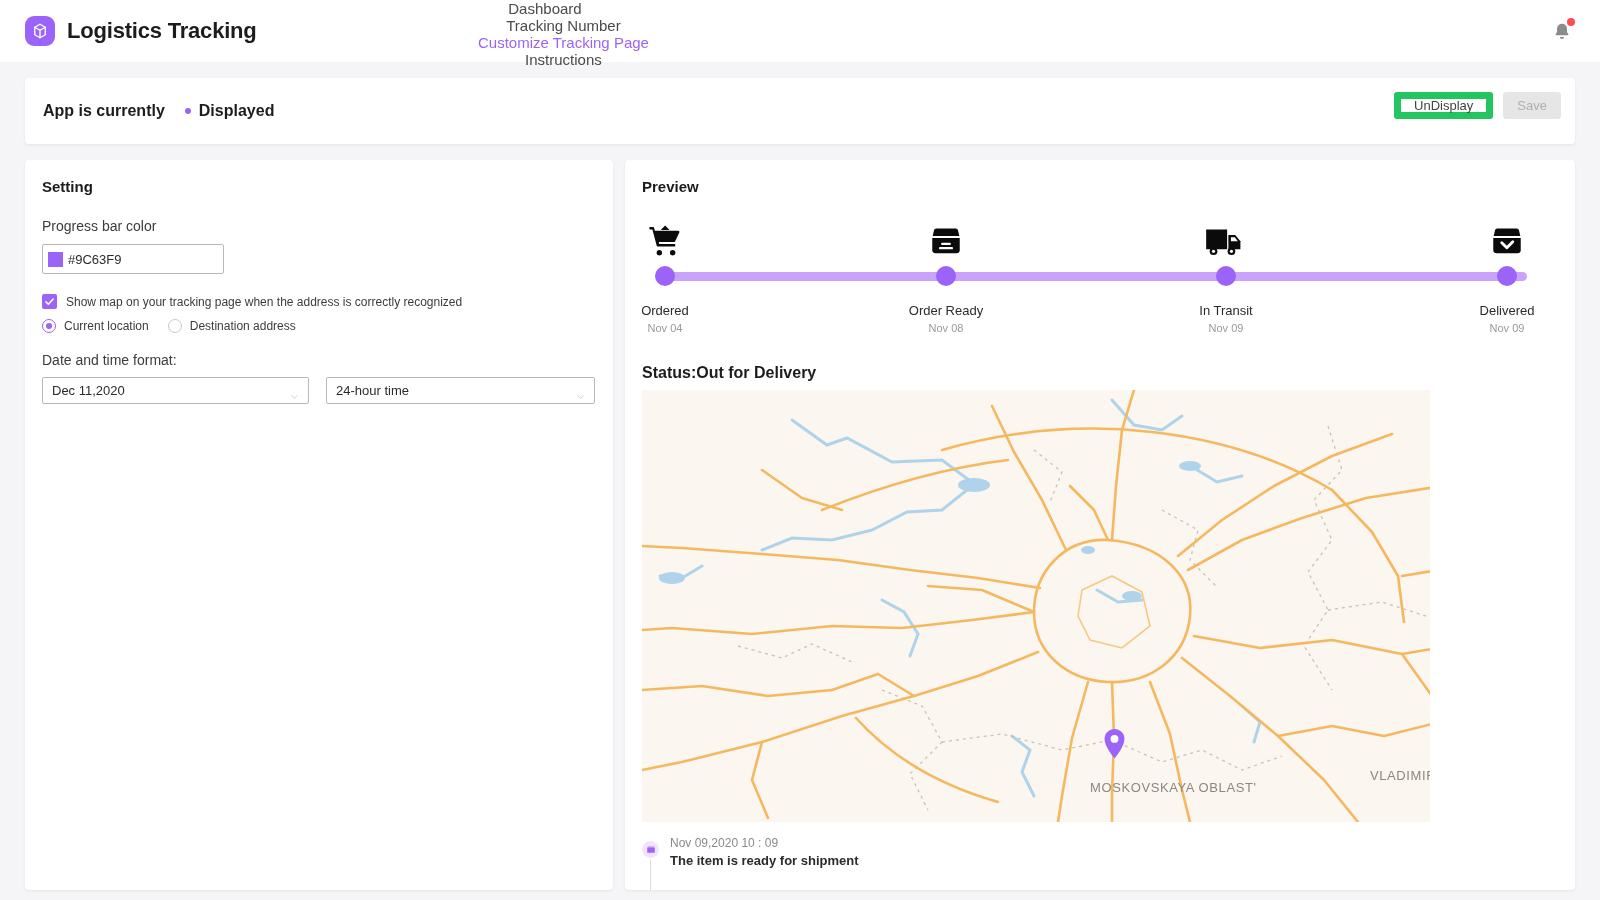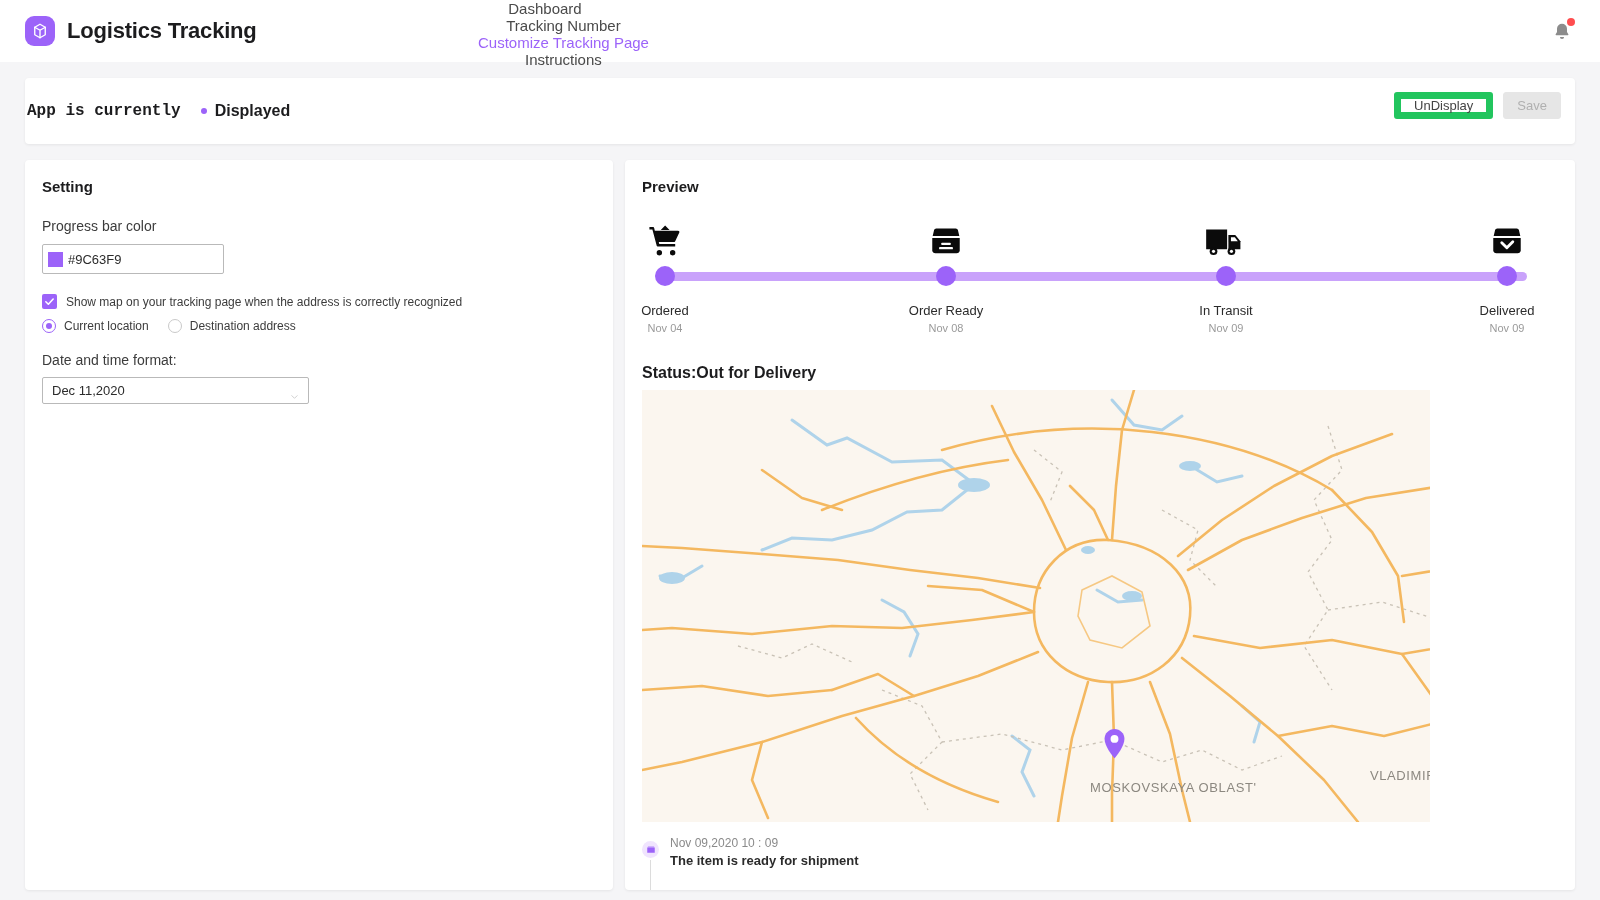--- a/index.html
+++ b/index.html
@@ -47,21 +47,21 @@
   }
 
   
   .status-card {
     position: absolute; left: 25px; top: 78px; width: 1550px; height: 66px;
     background: #fff; border-radius: 4px;
     box-shadow: 0 1px 3px rgba(0,0,0,0.07);
     display: flex; align-items: center;
   }
   .status-label {
-    margin-left: 2px; font-size: 16px; font-weight: bold; color: #1c1c1e; font-family: Liberation Mono, monospace;
+    margin-left: 18px; font-size: 16px; font-weight: bold; color: #1c1c1e;
   }
   .status-dot {
     width: 6px; height: 6px; border-radius: 50%; background: #9C63F9;
     margin-left: 20px;
   }
   .status-value {
     margin-left: 8px; font-size: 16px; font-weight: bold; color: #1c1c1e;
   }
   .status-actions {
     position: absolute; right: 14px; top: 14px; display: flex; gap: 10px;
@@ -257,20 +257,28 @@
 
   <div class="select" style="left:17px;top:217px;width:267px;">
     <div class="select-text">Dec 11,2020</div>
     <span class="select-chev">
       <svg width="11" height="8" viewBox="0 0 24 24" fill="none" stroke="#c4c4c4" stroke-width="2.4" stroke-linecap="round" stroke-linejoin="round">
           <path d="M4 8l8 8 8-8"></path>
         </svg>
     </span>
   </div>
 
+  <div class="select" style="left:301px;top:217px;width:269px;">
+    <div class="select-text">24-hour time</div>
+    <span class="select-chev">
+      <svg width="11" height="8" viewBox="0 0 24 24" fill="none" stroke="#c4c4c4" stroke-width="2.4" stroke-linecap="round" stroke-linejoin="round">
+          <path d="M4 8l8 8 8-8"></path>
+        </svg>
+    </span>
+  </div>
 </div>
 
 <div class="panel preview-panel">
   <div class="panel-title">Preview</div>
 
   <div class="steps">
     <div class="track"></div>
 
     <div class="node" style="left:13px;"></div>
     <div class="node" style="left:294px;"></div>

